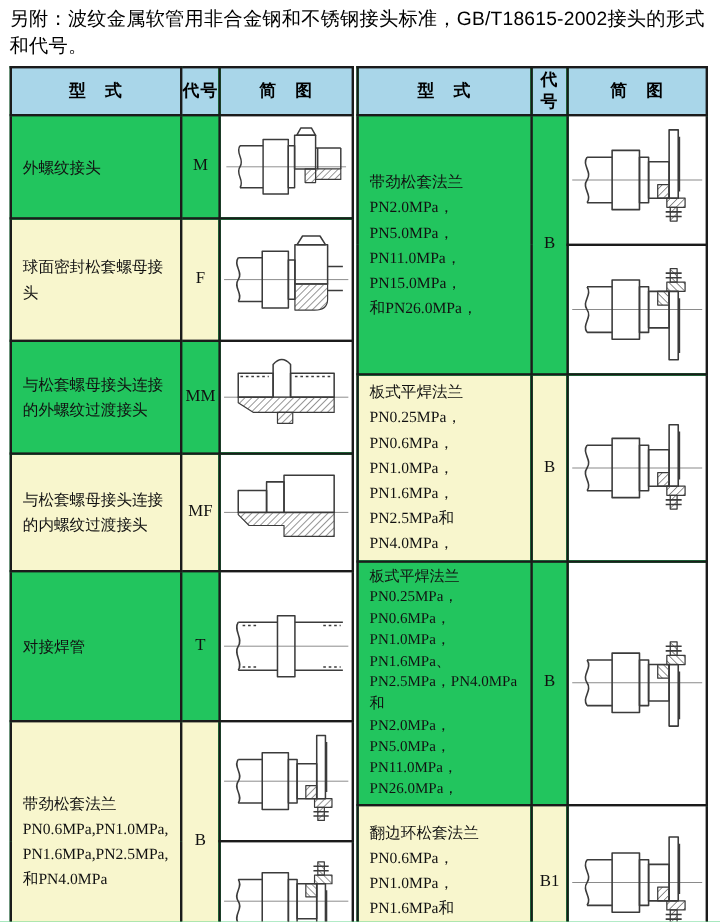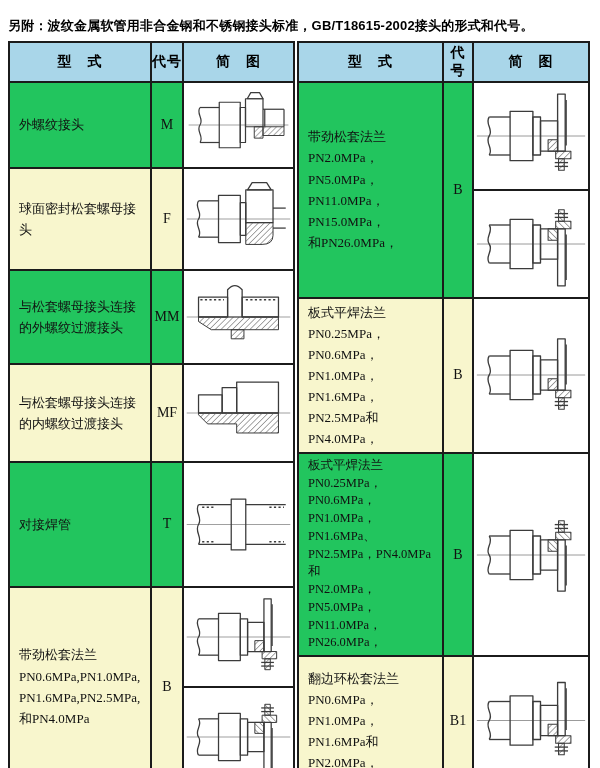--- a/index.html
+++ b/index.html
@@ -1,21 +1,21 @@
 <!DOCTYPE html>
 <html><head>
 <meta charset="utf-8">
 <style>
   html,body{margin:0;padding:0;}
   body{
     width:600px;height:768px;background:#ffffff;overflow:hidden;
     font-family:"Liberation Sans",sans-serif;color:#000;
   }
   .heading{
-    margin:17px 6px 6px 8px;font-size:13px;font-weight:bold;line-height:1.35;
+    margin:6px 6px 6px 8px;font-size:16px;font-weight:normal;line-height:1.35;
     letter-spacing:0.2px;
   }
   .tables{display:flex;gap:2px;margin-left:8px;align-items:flex-start;}
   table{border-collapse:collapse;table-layout:fixed;background:#22c55e;}
   td,th{border:2px solid #1b1b1b;padding:0;overflow:hidden;}
   th{
     background:#a9d6e9;font-size:14px;font-weight:bold;
     font-family:"Liberation Serif",serif;letter-spacing:1px;
   }
   .type{

